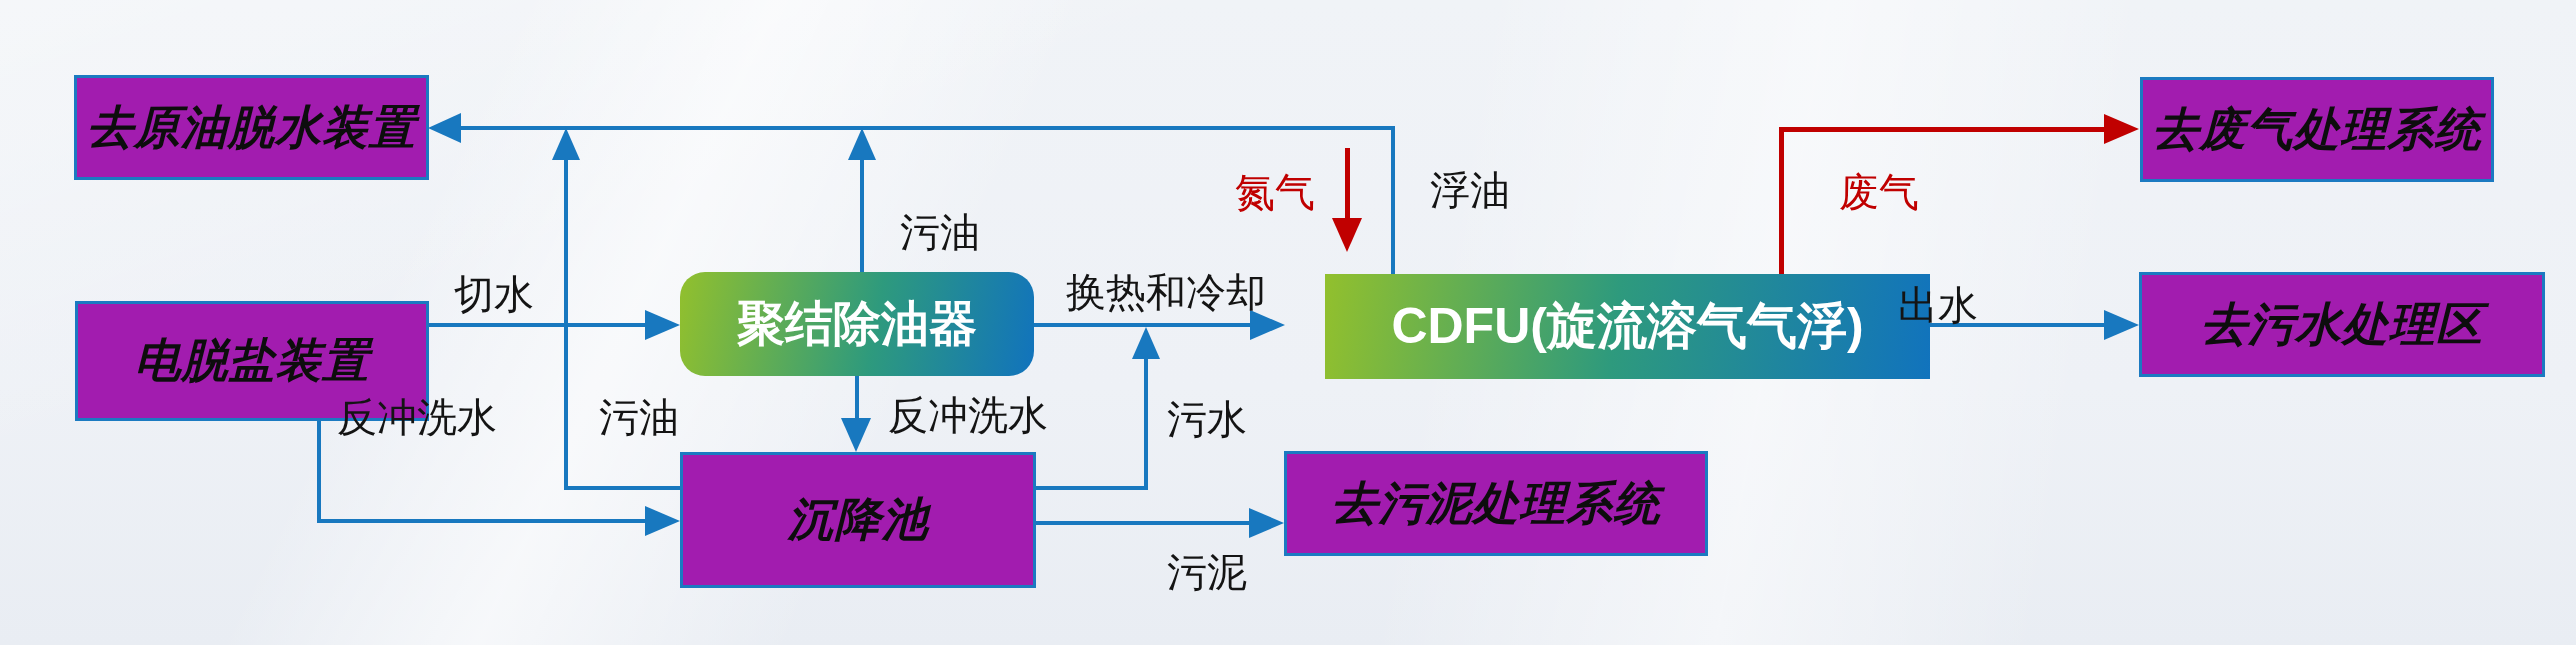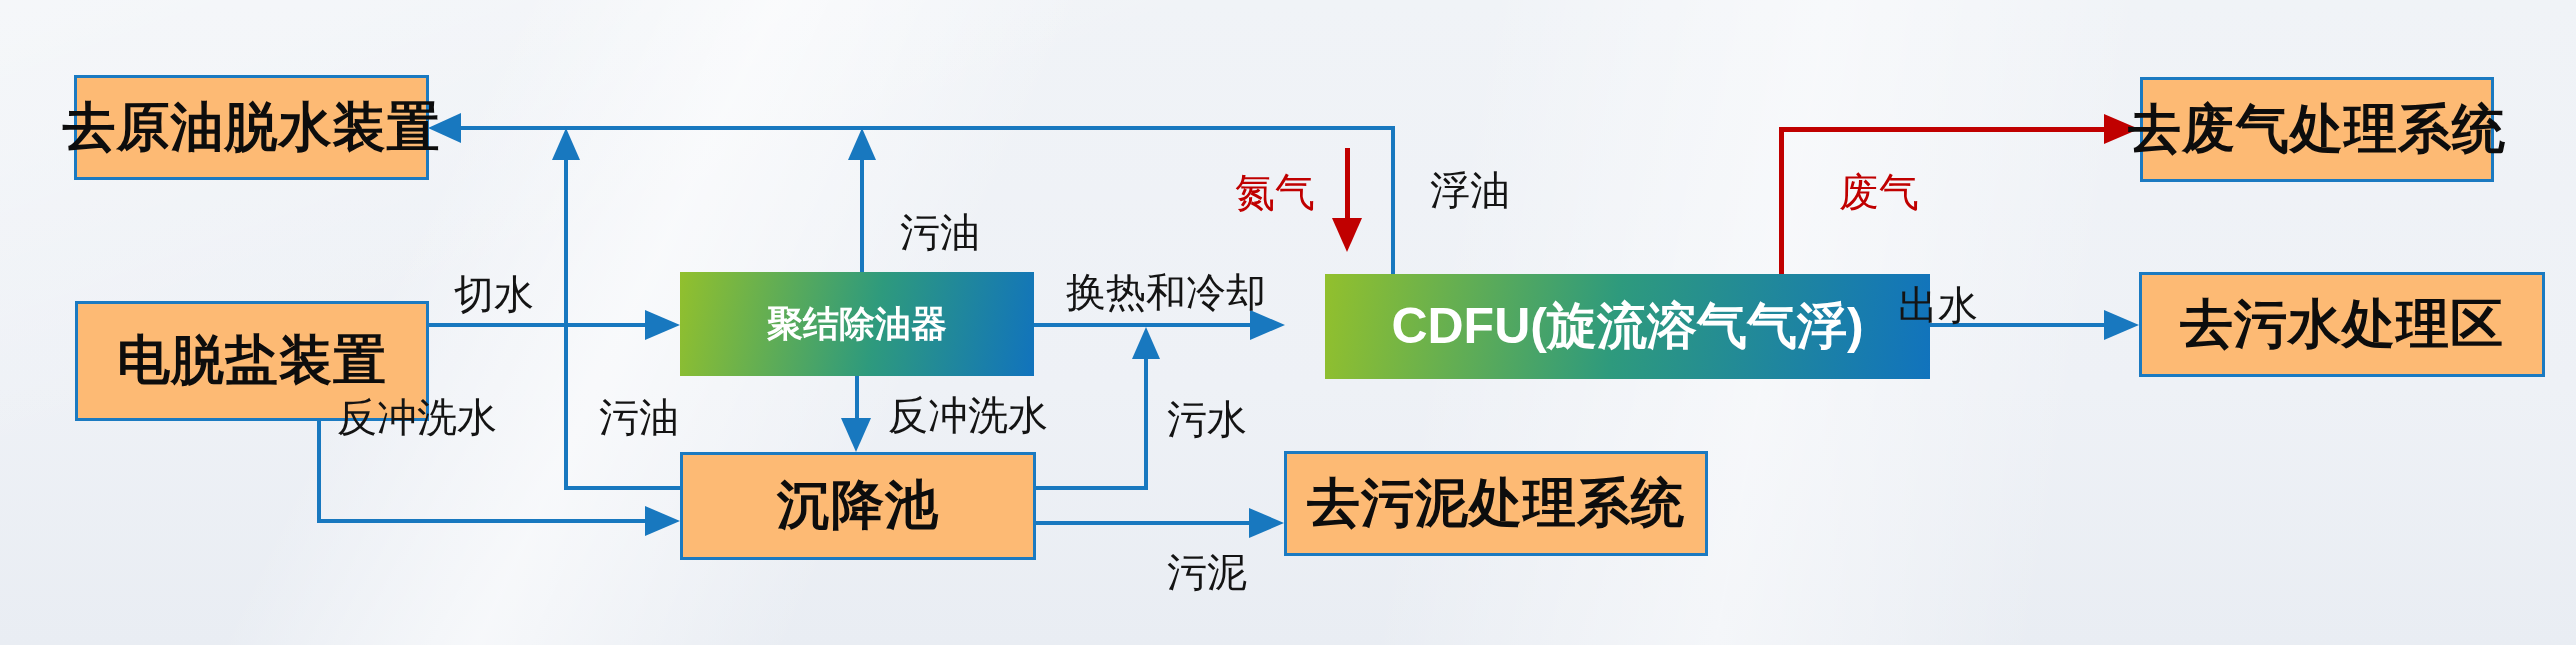--- a/index.html
+++ b/index.html
@@ -16,30 +16,31 @@
       linear-gradient(115deg, rgba(255,255,255,0) 18%, rgba(255,255,255,.6) 27%, rgba(255,255,255,0) 38%),
       linear-gradient(100deg, rgba(255,255,255,0) 55%, rgba(255,255,255,.5) 68%, rgba(255,255,255,0) 80%),
       linear-gradient(160deg, rgba(255,255,255,.35) 0%, rgba(255,255,255,0) 30%),
       linear-gradient(180deg,#f0f3f7 0%, var(--bg-base) 60%, #e9edf3 100%);
     position:relative;
   }
   .canvas{position:absolute;inset:0;}
   
   .box{
     position:absolute;display:flex;align-items:center;justify-content:center;
-    background:#fdba74;border:3px solid var(--box-border);
-    font-weight:700;color:var(--box-text);font-size:53px;letter-spacing:1px;
+    background:#a21caf;border:3px solid var(--box-border);
+    font-weight:700;color:var(--box-text);font-size:46px;letter-spacing:1px;
     white-space:nowrap;
+    font-style:italic;
   }
   .gbox{
     position:absolute;display:flex;align-items:center;justify-content:center;
     font-weight:700;color:var(--box-text-light);white-space:nowrap;
     border:none;
   }
-  .gbox.coalescer{background:linear-gradient(100deg,var(--grad-green) 0%,var(--grad-teal) 55%,var(--grad-blue) 100%);font-size:36px;}
+  .gbox.coalescer{background:linear-gradient(100deg,var(--grad-green) 0%,var(--grad-teal) 55%,var(--grad-blue) 100%);font-size:48px;border-radius:25px;}
   .gbox.cdfu{background:linear-gradient(97deg,var(--grad-green) 0%,var(--grad-teal) 48%,var(--grad-blue) 100%);font-size:50px;margin-left:40px;}
   
   .hline,.vline{position:absolute;background:var(--line-blue);}
   .hline{height:4px;} .vline{width:4px;}
   .hline.red,.vline.red{background:var(--line-red);}
   .hline.red{height:5px;} .vline.red{width:5px;}
   
   .ah{position:absolute;width:0;height:0;}
   .ah.right{border-top:15px solid transparent;border-bottom:15px solid transparent;border-left:35px solid var(--line-blue);}
   .ah.left{border-top:15px solid transparent;border-bottom:15px solid transparent;border-right:33px solid var(--line-blue);}
@@ -98,21 +99,21 @@
   <div class="ah red right" style="left:2104px;top:114px;"></div>
 
   <div class="box" style="left:74px;top:75px;width:355px;height:105px;">去原油脱水装置</div>
 
   <div class="box" style="left:75px;top:260px;width:354px;height:120px;margin-top:41px;">电脱盐装置</div>
 
   <div class="gbox coalescer" style="left:680px;top:272px;width:354px;height:104px;">聚结除油器</div>
 
   <div class="gbox cdfu" style="left:1285px;top:274px;width:605px;height:105px;">CDFU(旋流溶气气浮)</div>
 
-  <div class="box" style="left:680px;top:452px;width:356px;height:108px;">沉降池</div>
+  <div class="box" style="left:680px;top:452px;width:356px;height:136px;">沉降池</div>
 
   <div class="box" style="left:1284px;top:451px;width:424px;height:105px;">去污泥处理系统</div>
 
   <div class="box" style="left:2140px;top:77px;width:354px;height:105px;">去废气处理系统</div>
 
   <div class="box" style="left:2139px;top:272px;width:406px;height:105px;">去污水处理区</div>
 
   <div class="flabel" style="left:454px;top:267px;">切水</div>
   <div class="flabel" style="left:599px;top:390px;">污油</div>
   <div class="flabel" style="left:900px;top:205px;">污油</div>

